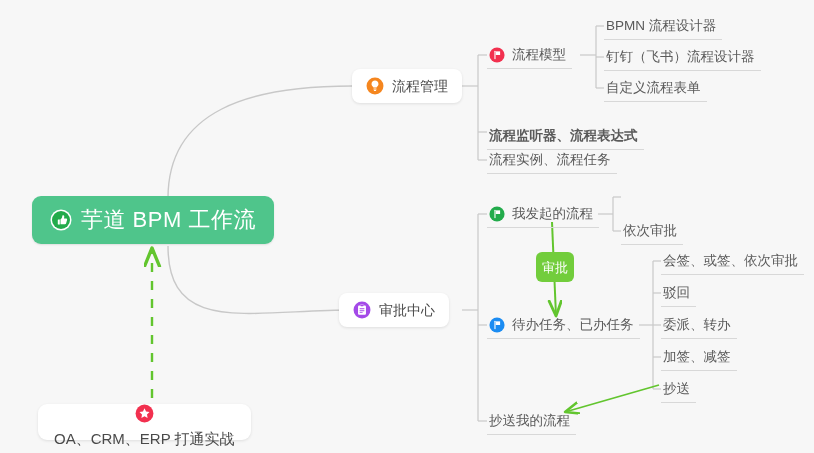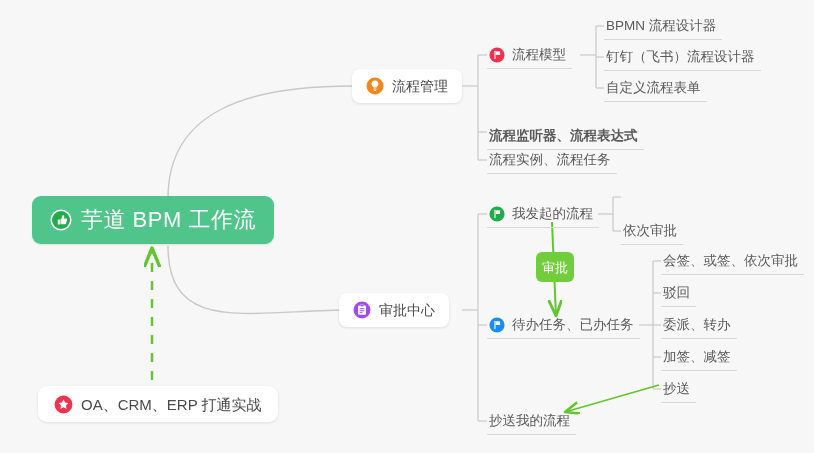--- a/index.html
+++ b/index.html
@@ -151,21 +151,21 @@
         <circle cx="11" cy="11" r="9" fill="#22ab4b"></circle>
         <path d="M8.3 10.4 h1.5 v5.2 H8.3 a0.5 0.5 0 0 1 -0.5 -0.5 v-4.2 a0.5 0.5 0 0 1 0.5 -0.5 z
                  M10.5 10.3 c0.9 -0.7 1.6 -1.6 1.7 -2.9 c0.05 -0.75 0.55 -1.2 1.2 -1.1
                  c0.65 0.1 0.95 0.65 0.85 1.45 l-0.25 1.65 h2.05 c0.8 0 1.25 0.6 1.05 1.35
                  l-0.95 3.5 c-0.15 0.6 -0.6 0.95 -1.25 0.95 h-4.4 z" fill="#ffffff"></path>
       </svg>
     </span>
     <span class="root-label">芋道 BPM 工作流</span>
   </div>
 
-  <div class="card-node" style="left:38px;top:386px;height:36px;border-radius:9px;padding:0 16px;">
+  <div class="card-node" style="left:38px;top:404px;height:36px;border-radius:9px;padding:0 16px;flex-direction:column;">
     <span class="ic">
       <svg width="19" height="19" viewBox="0 0 20 20">
         <circle cx="10" cy="10" r="9.4" fill="#f2304f"></circle>
         <path d="M10 4.6 l1.62 3.32 3.66 .52 -2.65 2.58 .63 3.65 L10 12.95 6.74 14.67 7.37 11.02 4.72 8.44 8.38 7.92 Z" fill="#ffffff"></path>
       </svg>
     </span>
     <span class="card-label" style="font-size:15px;">OA、CRM、ERP 打通实战</span>
   </div>
 
   <div class="card-node" style="left:352px;top:69px;">

